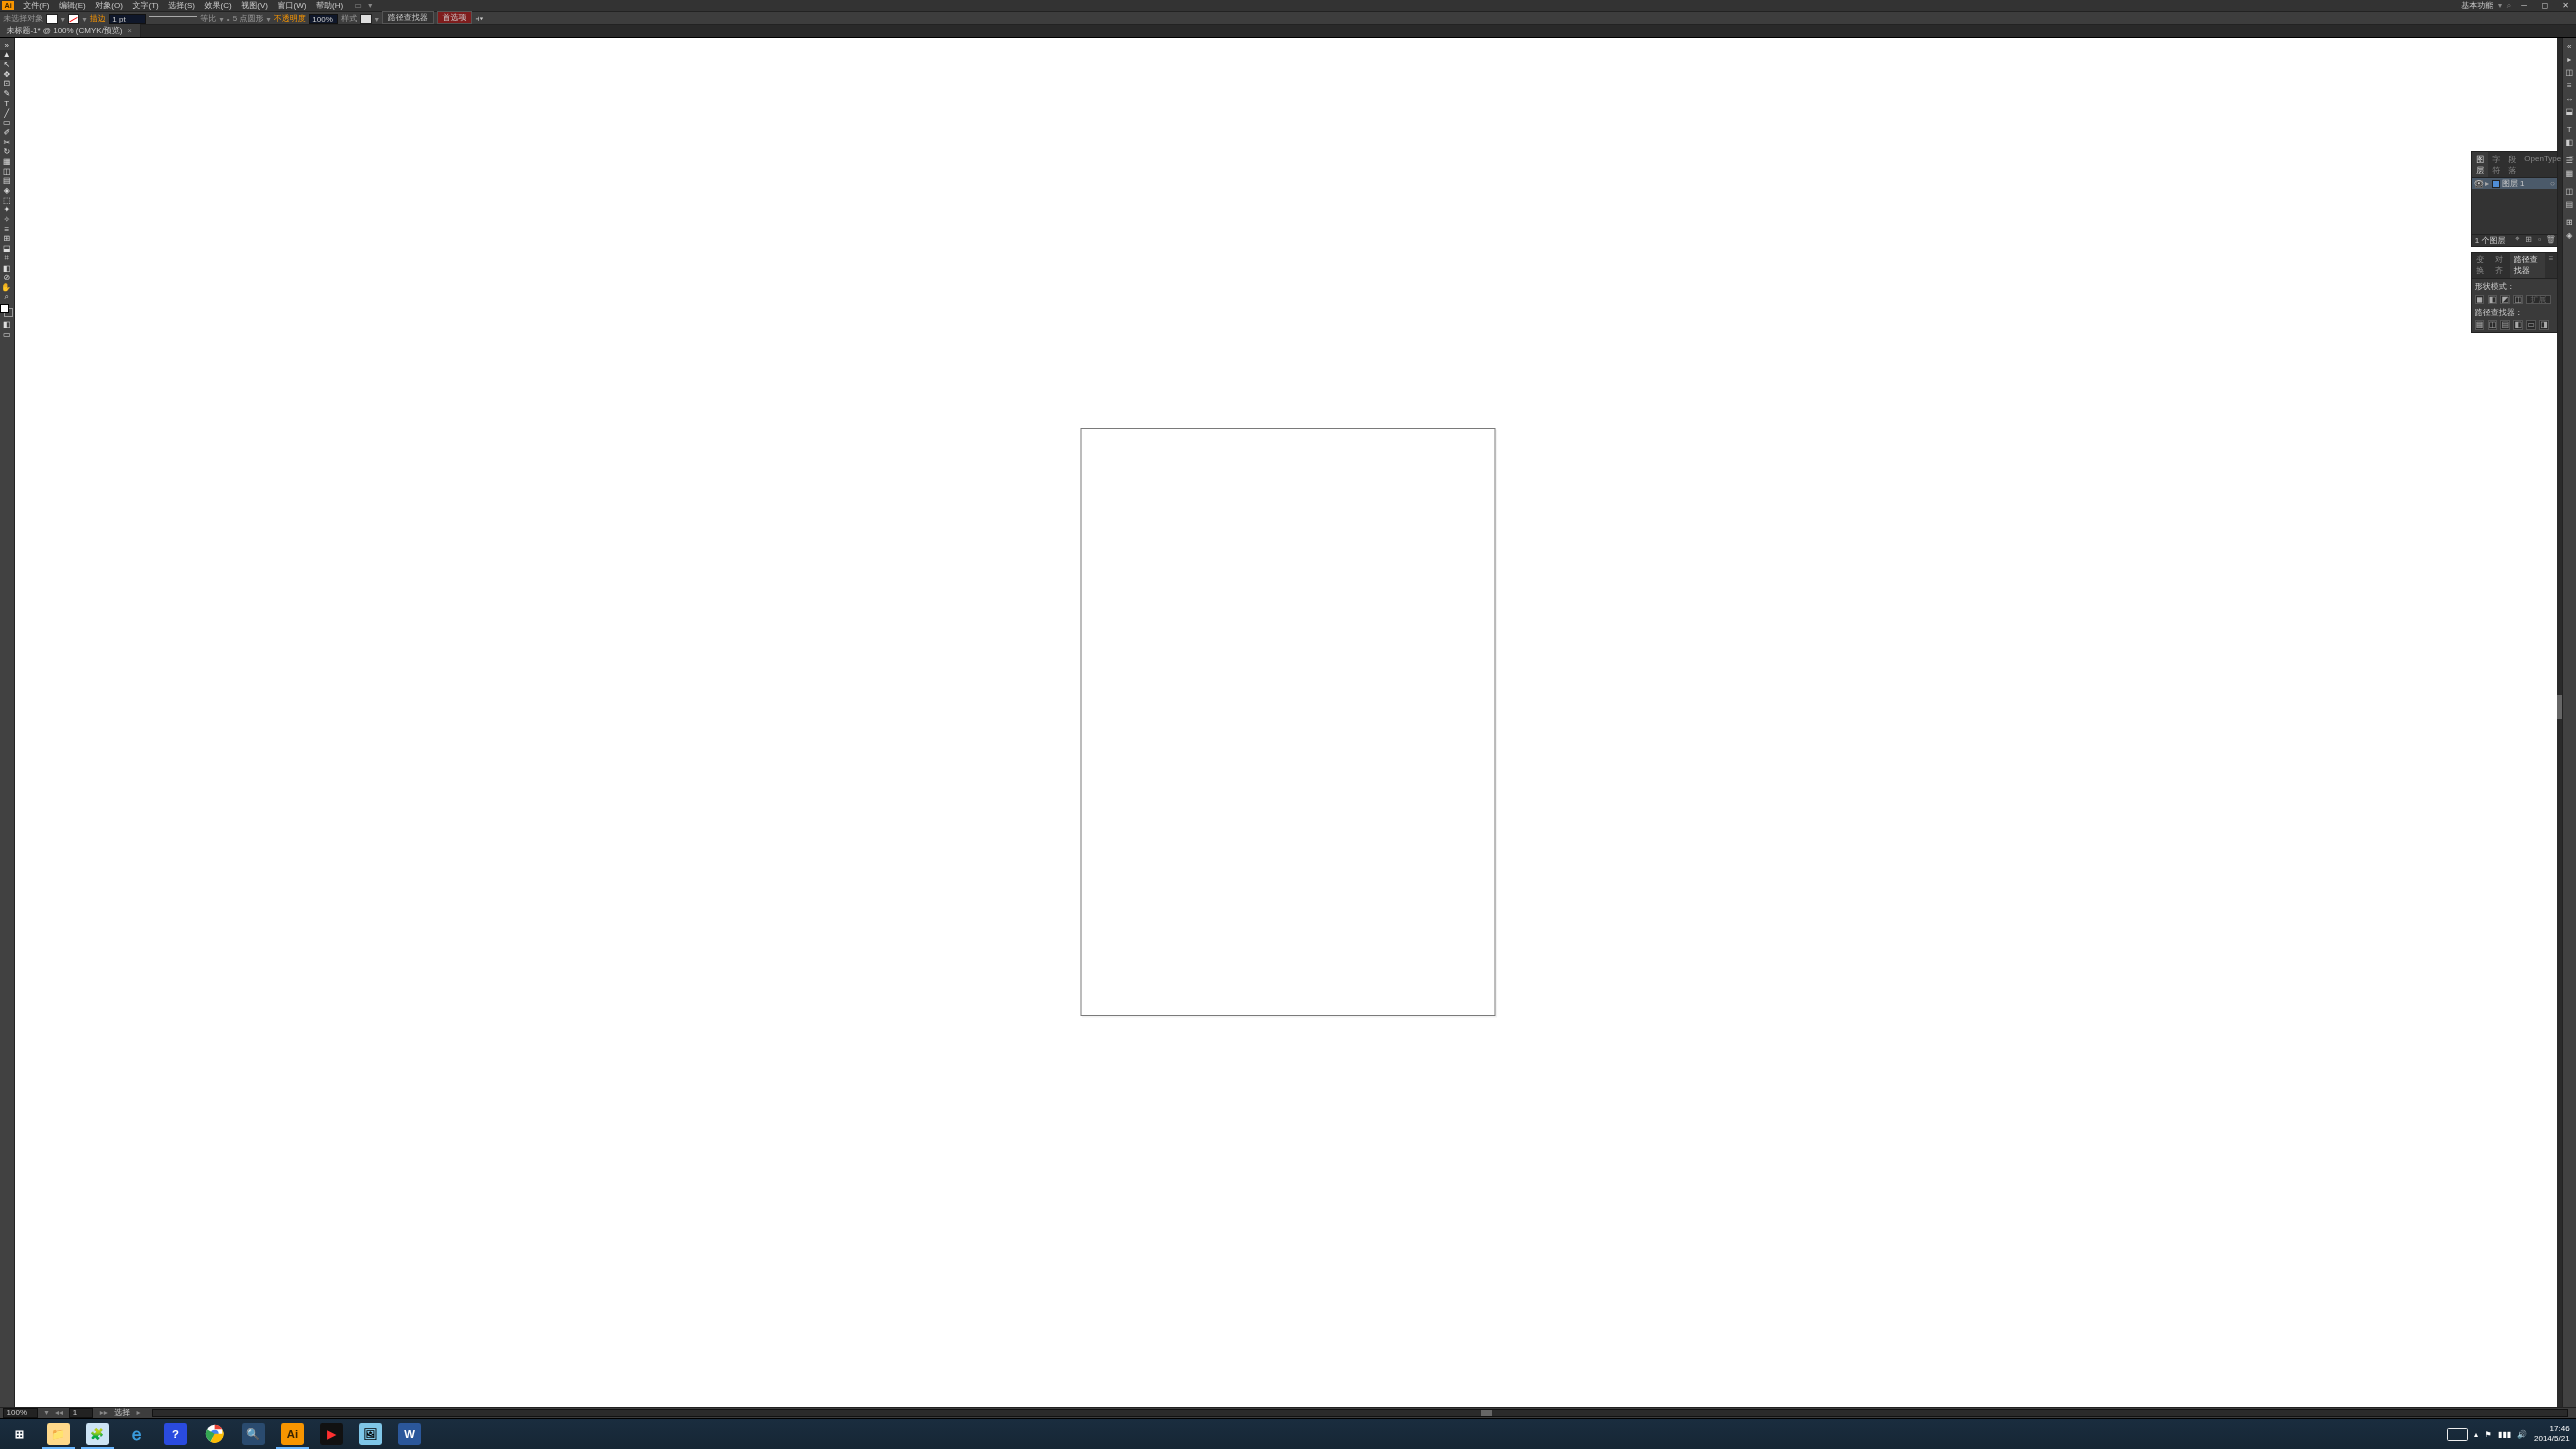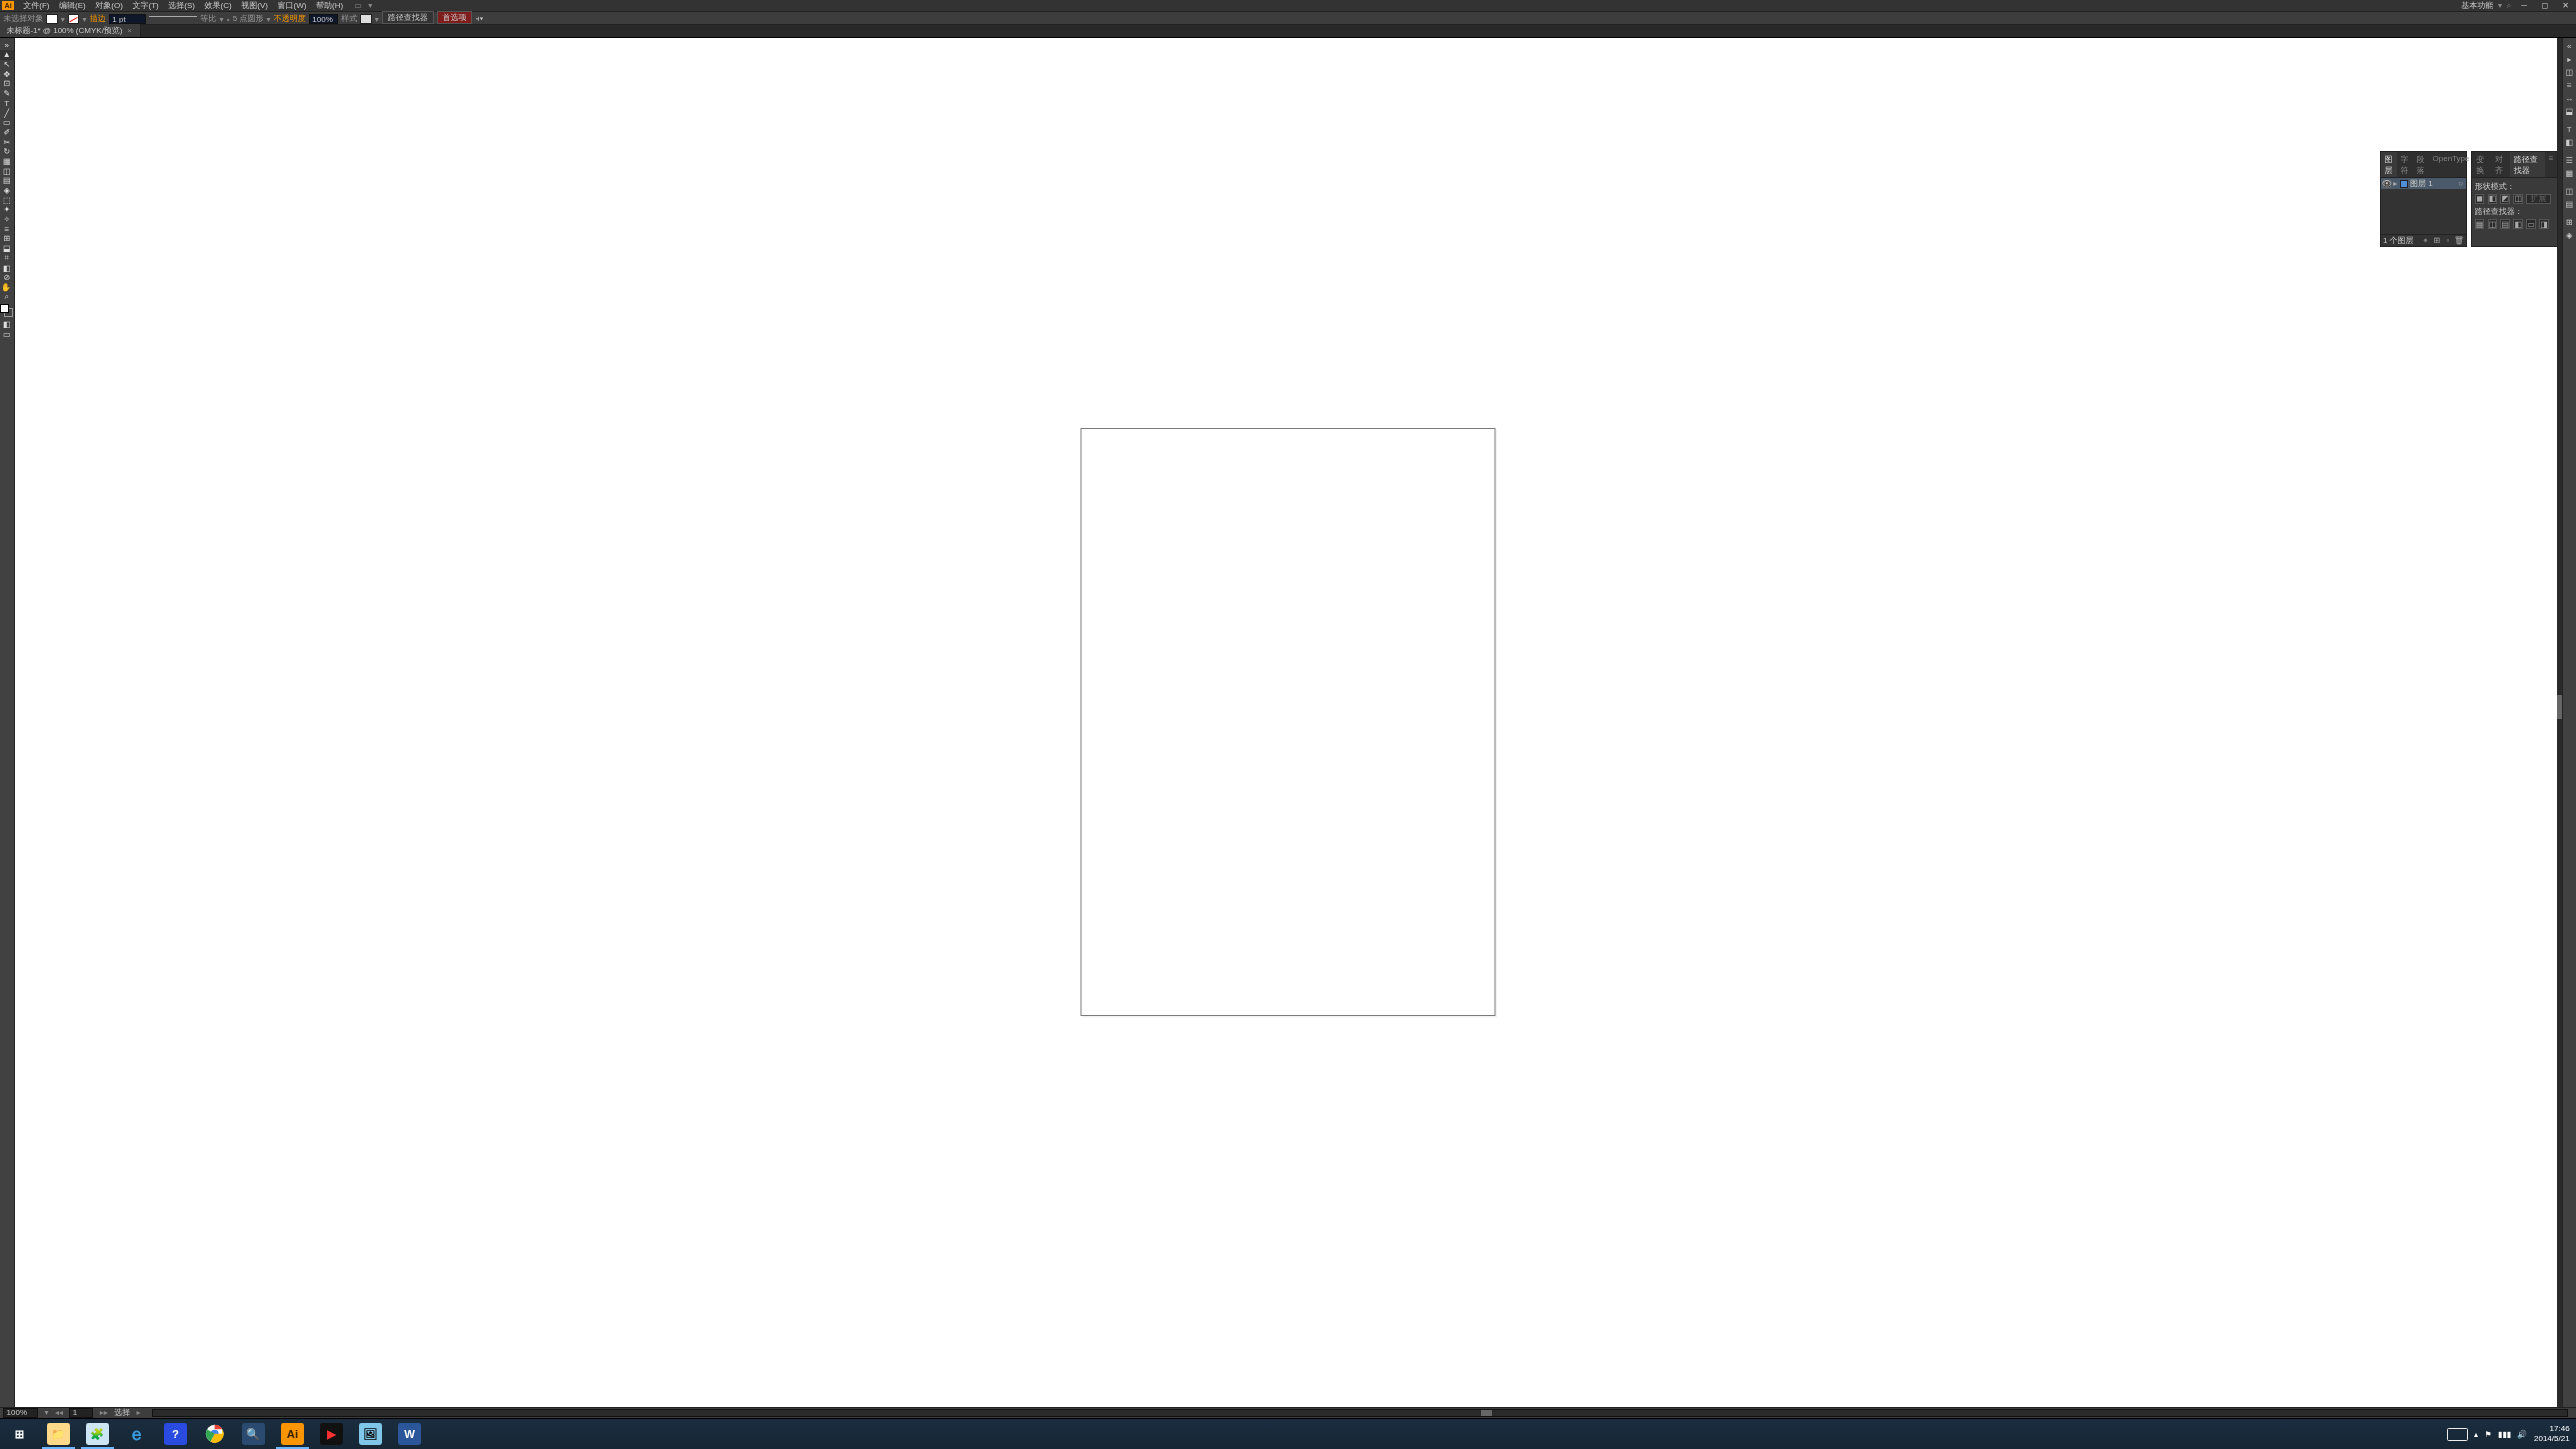--- a/index.html
+++ b/index.html
@@ -24,31 +24,31 @@
 .toolbar{width:14.5px;background:#414141;border-right:0.8px solid #222;display:flex;flex-direction:column;align-items:center;padding-top:2.4px;gap:0}
 .tool{width:14.5px;height:9.7px;display:flex;align-items:center;justify-content:center;color:#ddd;cursor:default;position:relative}
 .tool.sel{background:#333}
 .fill-stroke{width:13px;height:13px;position:relative;margin:2.4px 0}
 .fill-stroke .fg{position:absolute;left:0;top:0;width:8.9px;height:8.9px;background:#fff;border:0.8px solid #000}
 .fill-stroke .bg{position:absolute;right:0;bottom:0;width:8.9px;height:8.9px;background:#414141;border:0.8px solid #999}
 .canvas-wrap{flex:1;position:relative;background:#fff;overflow:hidden}
 .artboard{position:absolute;left:50%;top:50%;transform:translate(-50%,-50%);background:#fff;border:0.8px solid #7a7a7a;box-shadow:1.6px 1.6px 0 rgba(0,0,0,.05)}
 .right-gutter{width:14.5px;background:#414141;border-left:0.8px solid #222;display:flex;flex-direction:column;align-items:center;padding-top:2.4px}
 .gutter-icon{width:14.5px;height:13px;display:flex;align-items:center;justify-content:center;color:#ccc;cursor:default}
-.panels{position:absolute;right:17.7px;top:113px;display:flex;flex-direction:row;gap:4.8px;z-index:5}
+.panels{position:absolute;right:17.7px;top:113px;display:flex;flex-direction:column;gap:4.8px;z-index:5}
 .panel{width:87px;background:#3a3a3a;border:0.8px solid #222;color:#ccc;font-size:7.2px}
 .panel-tabs{display:flex;background:#2f2f2f;border-bottom:0.8px solid #222}
 .panel-tab{padding:1.6px 4px;color:#888;cursor:default}
 .panel-tab.active{background:#3a3a3a;color:#ddd}
 .panel-tab-menu{margin-left:auto;padding:1.6px 4px;color:#888}
 .layer-row{display:flex;align-items:center;height:11.3px;background:#4b5a6a;padding:0 2.4px;gap:2.4px}
 .layer-row .vis{width:8px;height:8px;border:0.8px solid #666;background:#3a3a3a;display:flex;align-items:center;justify-content:center}
 .layer-row .sw{width:8px;height:8px;background:#4f8dd6;border:0.8px solid #222}
 .panel-body{height:45px;background:#333}
-.panel-footer{display:flex;align-items:center;height:11.3px;background:#333;border-top:0.8px solid #222;padding:0 2.4px;gap:3.2px;justify-content:space-between}
+.panel-footer{display:flex;height:11.3px;background:#333;border-top:0.8px solid #222;padding:0 2.4px;gap:3.2px;justify-content:space-between}
 .pf-icons{display:flex;gap:3.2px}
 .pf-icon{width:8px;height:8px;color:#aaa;display:flex;align-items:center;justify-content:center;cursor:default}
 .panel-body2{padding:2.4px;display:flex;flex-direction:column;gap:2.4px;background:#3a3a3a}
 .pf-row{display:flex;gap:3.2px;align-items:center}
 .pf-btn{width:9.7px;height:9.7px;background:#2a2a2a;border:0.8px solid #555;color:#aaa;display:flex;align-items:center;justify-content:center;cursor:default}
 .statusbar{height:11.3px;background:#3d3d3d;border-top:0.8px solid #222;display:flex;align-items:center;color:#ccc;padding:0 3.2px;gap:6.4px}
 .status-input{background:#222;border:0.8px solid #111;color:#ccc;height:9.7px;width:35px;padding:0 2.4px}
 .hscroll{flex:1;height:8px;background:#2a2a2a;border:0.8px solid #111;position:relative;margin:0 4.8px}
 .hscroll .thumb{position:absolute;left:55%;width:11.3px;top:0;bottom:0;background:#666}
 .taskbar{height:31px;background:linear-gradient(#1a2d3f,#162634);display:flex;align-items:center;border-top:0.8px solid #000}

